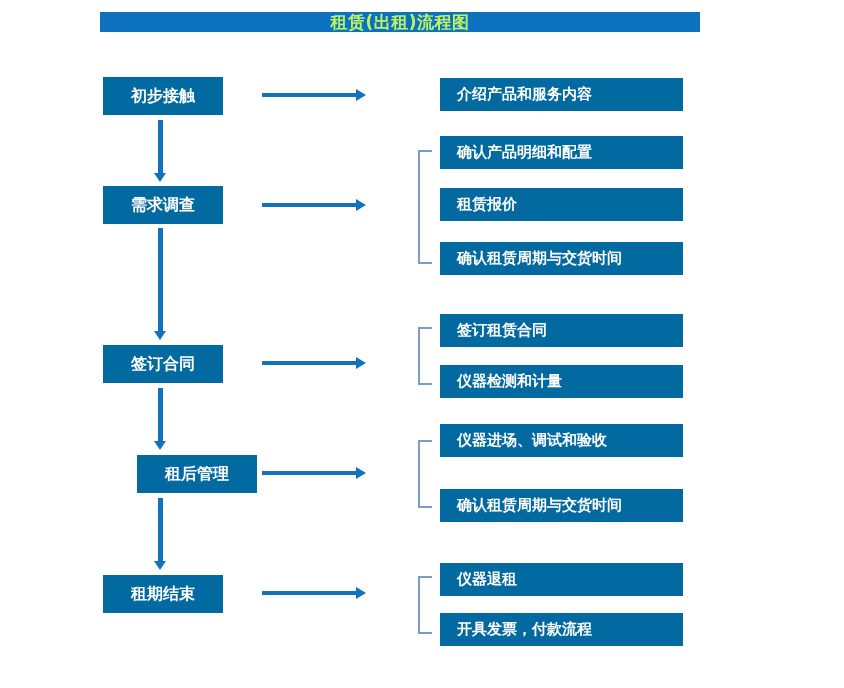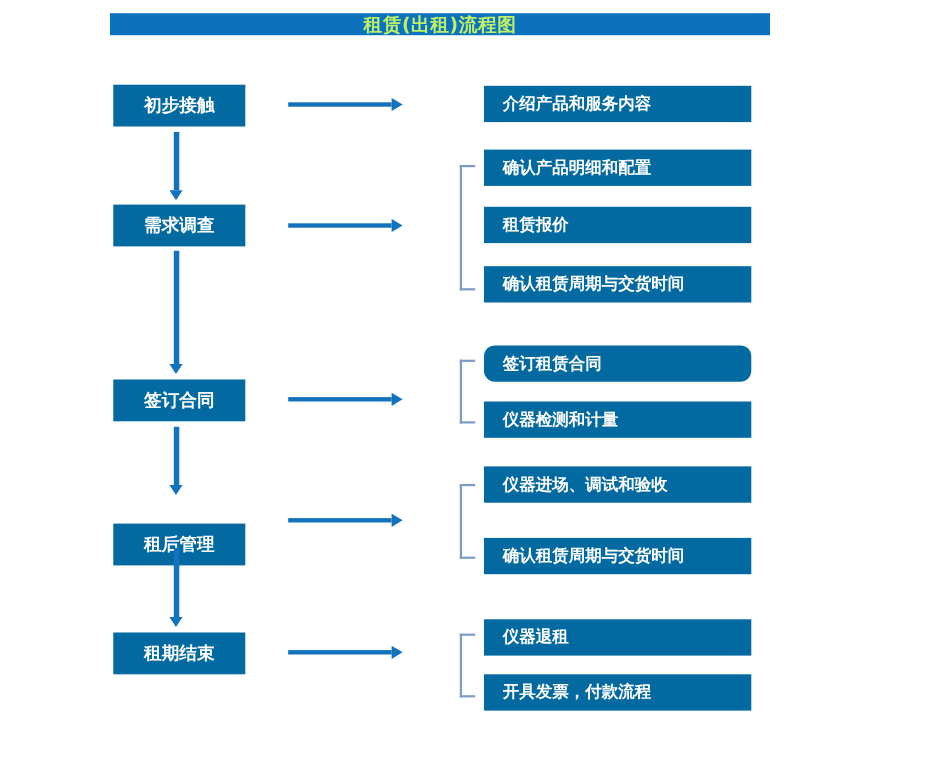--- a/index.html
+++ b/index.html
@@ -69,30 +69,30 @@
 <body>
 
 <div id="canvas">
 
   <div class="title-bar">租赁(出租)流程图</div>
 
   <div>
     <div class="pbox stage" style="top: 77px;">初步接触</div>
     <div class="pbox stage" style="top: 186px;">需求调查</div>
     <div class="pbox stage" style="top: 345px;">签订合同</div>
-    <div class="pbox stage" style="top: 476px;">租后管理</div>
+    <div class="pbox stage" style="top: 455px; margin-left: 34px;">租后管理</div>
     <div class="pbox stage" style="top: 575px;">租期结束</div>
   </div>
 
   <div>
     <div class="pbox task" style="top: 78px;">介绍产品和服务内容</div>
     <div class="pbox task" style="top: 136px;">确认产品明细和配置</div>
     <div class="pbox task" style="top: 188px;">租赁报价</div>
     <div class="pbox task" style="top: 242px;">确认租赁周期与交货时间</div>
-    <div class="pbox task" style="top: 314px; border-radius: 10px;">签订租赁合同</div>
+    <div class="pbox task" style="top: 314px;">签订租赁合同</div>
     <div class="pbox task" style="top: 365px;">仪器检测和计量</div>
     <div class="pbox task" style="top: 424px;">仪器进场、调试和验收</div>
     <div class="pbox task" style="top: 489px;">确认租赁周期与交货时间</div>
     <div class="pbox task" style="top: 563px;">仪器退租</div>
     <div class="pbox task" style="top: 613px;">开具发票，付款流程</div>
   </div>
 
   <div>
     <div class="varrow" style="top: 120px; height: 62px;">
       <div class="shaft" style="height: 53px;"></div>

